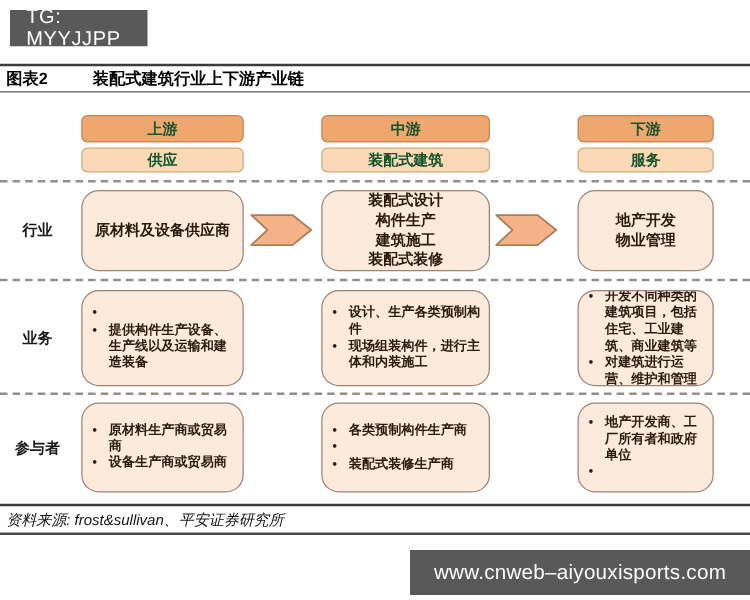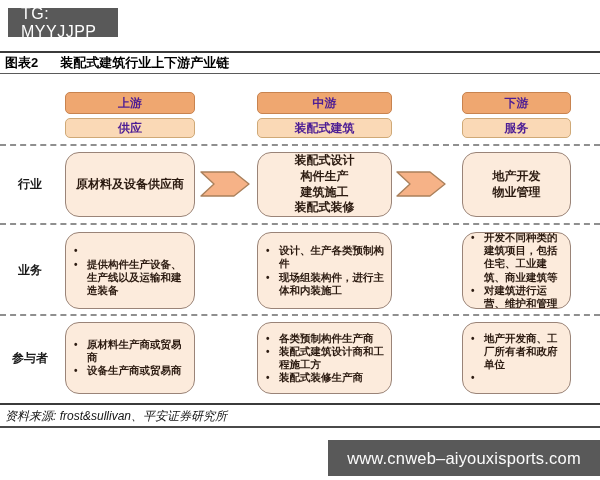--- a/index.html
+++ b/index.html
@@ -11,29 +11,29 @@
   .tg-badge {
     position:absolute; left:8px; top:8px; width:110px; height:29px;
     background:#595959; color:#fdfdfd; font-size:16px;
     display:flex; align-items:center; padding-left:13px; letter-spacing:0.5px;
   }
   .rule { position:absolute; left:0; width:600px; background:#3b3b3b; }
   .rule-heavy { height:2px; }
   .rule-thin  { height:1px; background:#5a5a5a; }
   .fig-title {
     position:absolute; left:5px; top:55px; height:16px;
-    display:flex; align-items:center; gap:22px;
+    display:flex; align-items:center; gap:36px;
     font-size:13px; font-weight:bold; color:#000;
   }
   .dashed { position:absolute; left:0; width:600px; border-top:2px dashed #8f8f8f; }
 
   .stage-box, .cat-box {
     position:absolute; height:22px; border-radius:5px;
     display:flex; align-items:center; justify-content:center;
-    font-size:12px; font-weight:bold; color:#4c1d95;
+    font-size:12px; font-weight:bold; color:#14532d;
   }
   .stage-box { background:#efa770; border:1px solid #c8834f; top:92px; }
   .cat-box   { background:#fad9b6; border:1px solid #cfa977; top:118px; height:20px; }
 
   .c1 { left:65px;  width:130px; }
   .c2 { left:257px; width:135px; }
   .c3 { left:450px; width:109px;margin-left:12px; }
 
   .row-label {
     position:absolute; left:2px; width:56px;
@@ -162,21 +162,20 @@
       <span class="txt">设备生产商或贸易商</span>
     </div>
   </div>
   <div class="flow-box bullet-box c2 r-players">
     <div class="bullet">
       <span class="dot">•</span>
       <span class="txt">各类预制构件生产商</span>
     </div>
     <div class="bullet">
       <span class="dot">•</span>
-      <span class="txt">装配式建筑设计商和工程施工方</span>
     </div>
     <div class="bullet">
       <span class="dot">•</span>
       <span class="txt">装配式装修生产商</span>
     </div>
   </div>
   <div class="flow-box bullet-box c3 r-players">
     <div class="bullet">
       <span class="dot">•</span>
       <span class="txt">地产开发商、工厂所有者和政府单位</span>

